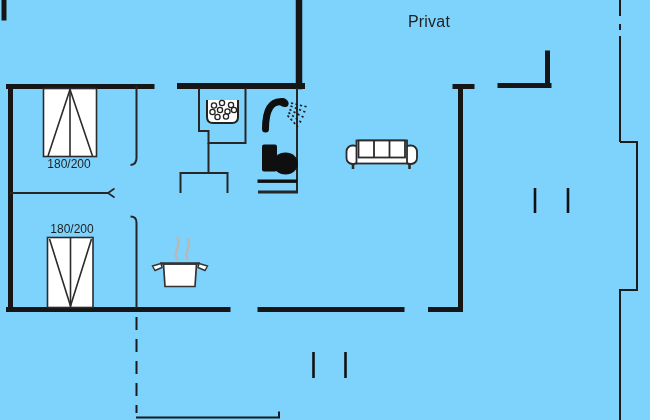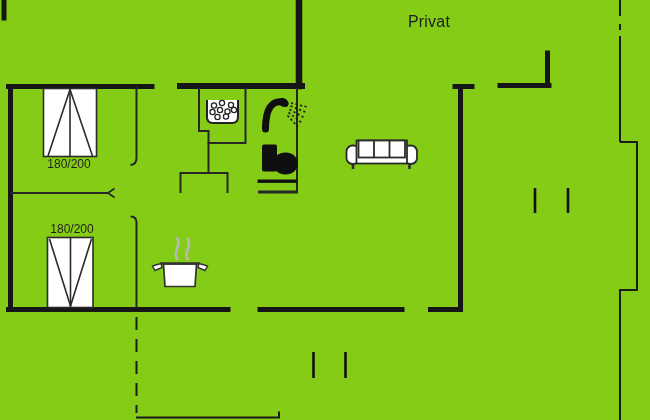--- a/index.html
+++ b/index.html
@@ -1,19 +1,19 @@
 <!DOCTYPE html>
 <html><head>
 <meta charset="utf-8">
 <style>
   html,body{margin:0;padding:0;background:#ffffff;}
   .stage{
     position:relative;
     width:650px;height:420px;
-    background:#84cc16;
+    background:#7dd3fc;
     overflow:hidden;
     font-family:"Liberation Sans", sans-serif;
   }
   .stage svg{position:absolute;left:0;top:0;}
   .label{
     position:absolute;
     color:#1f1f1f;
     text-align:center;
     white-space:nowrap;
     line-height:1;

